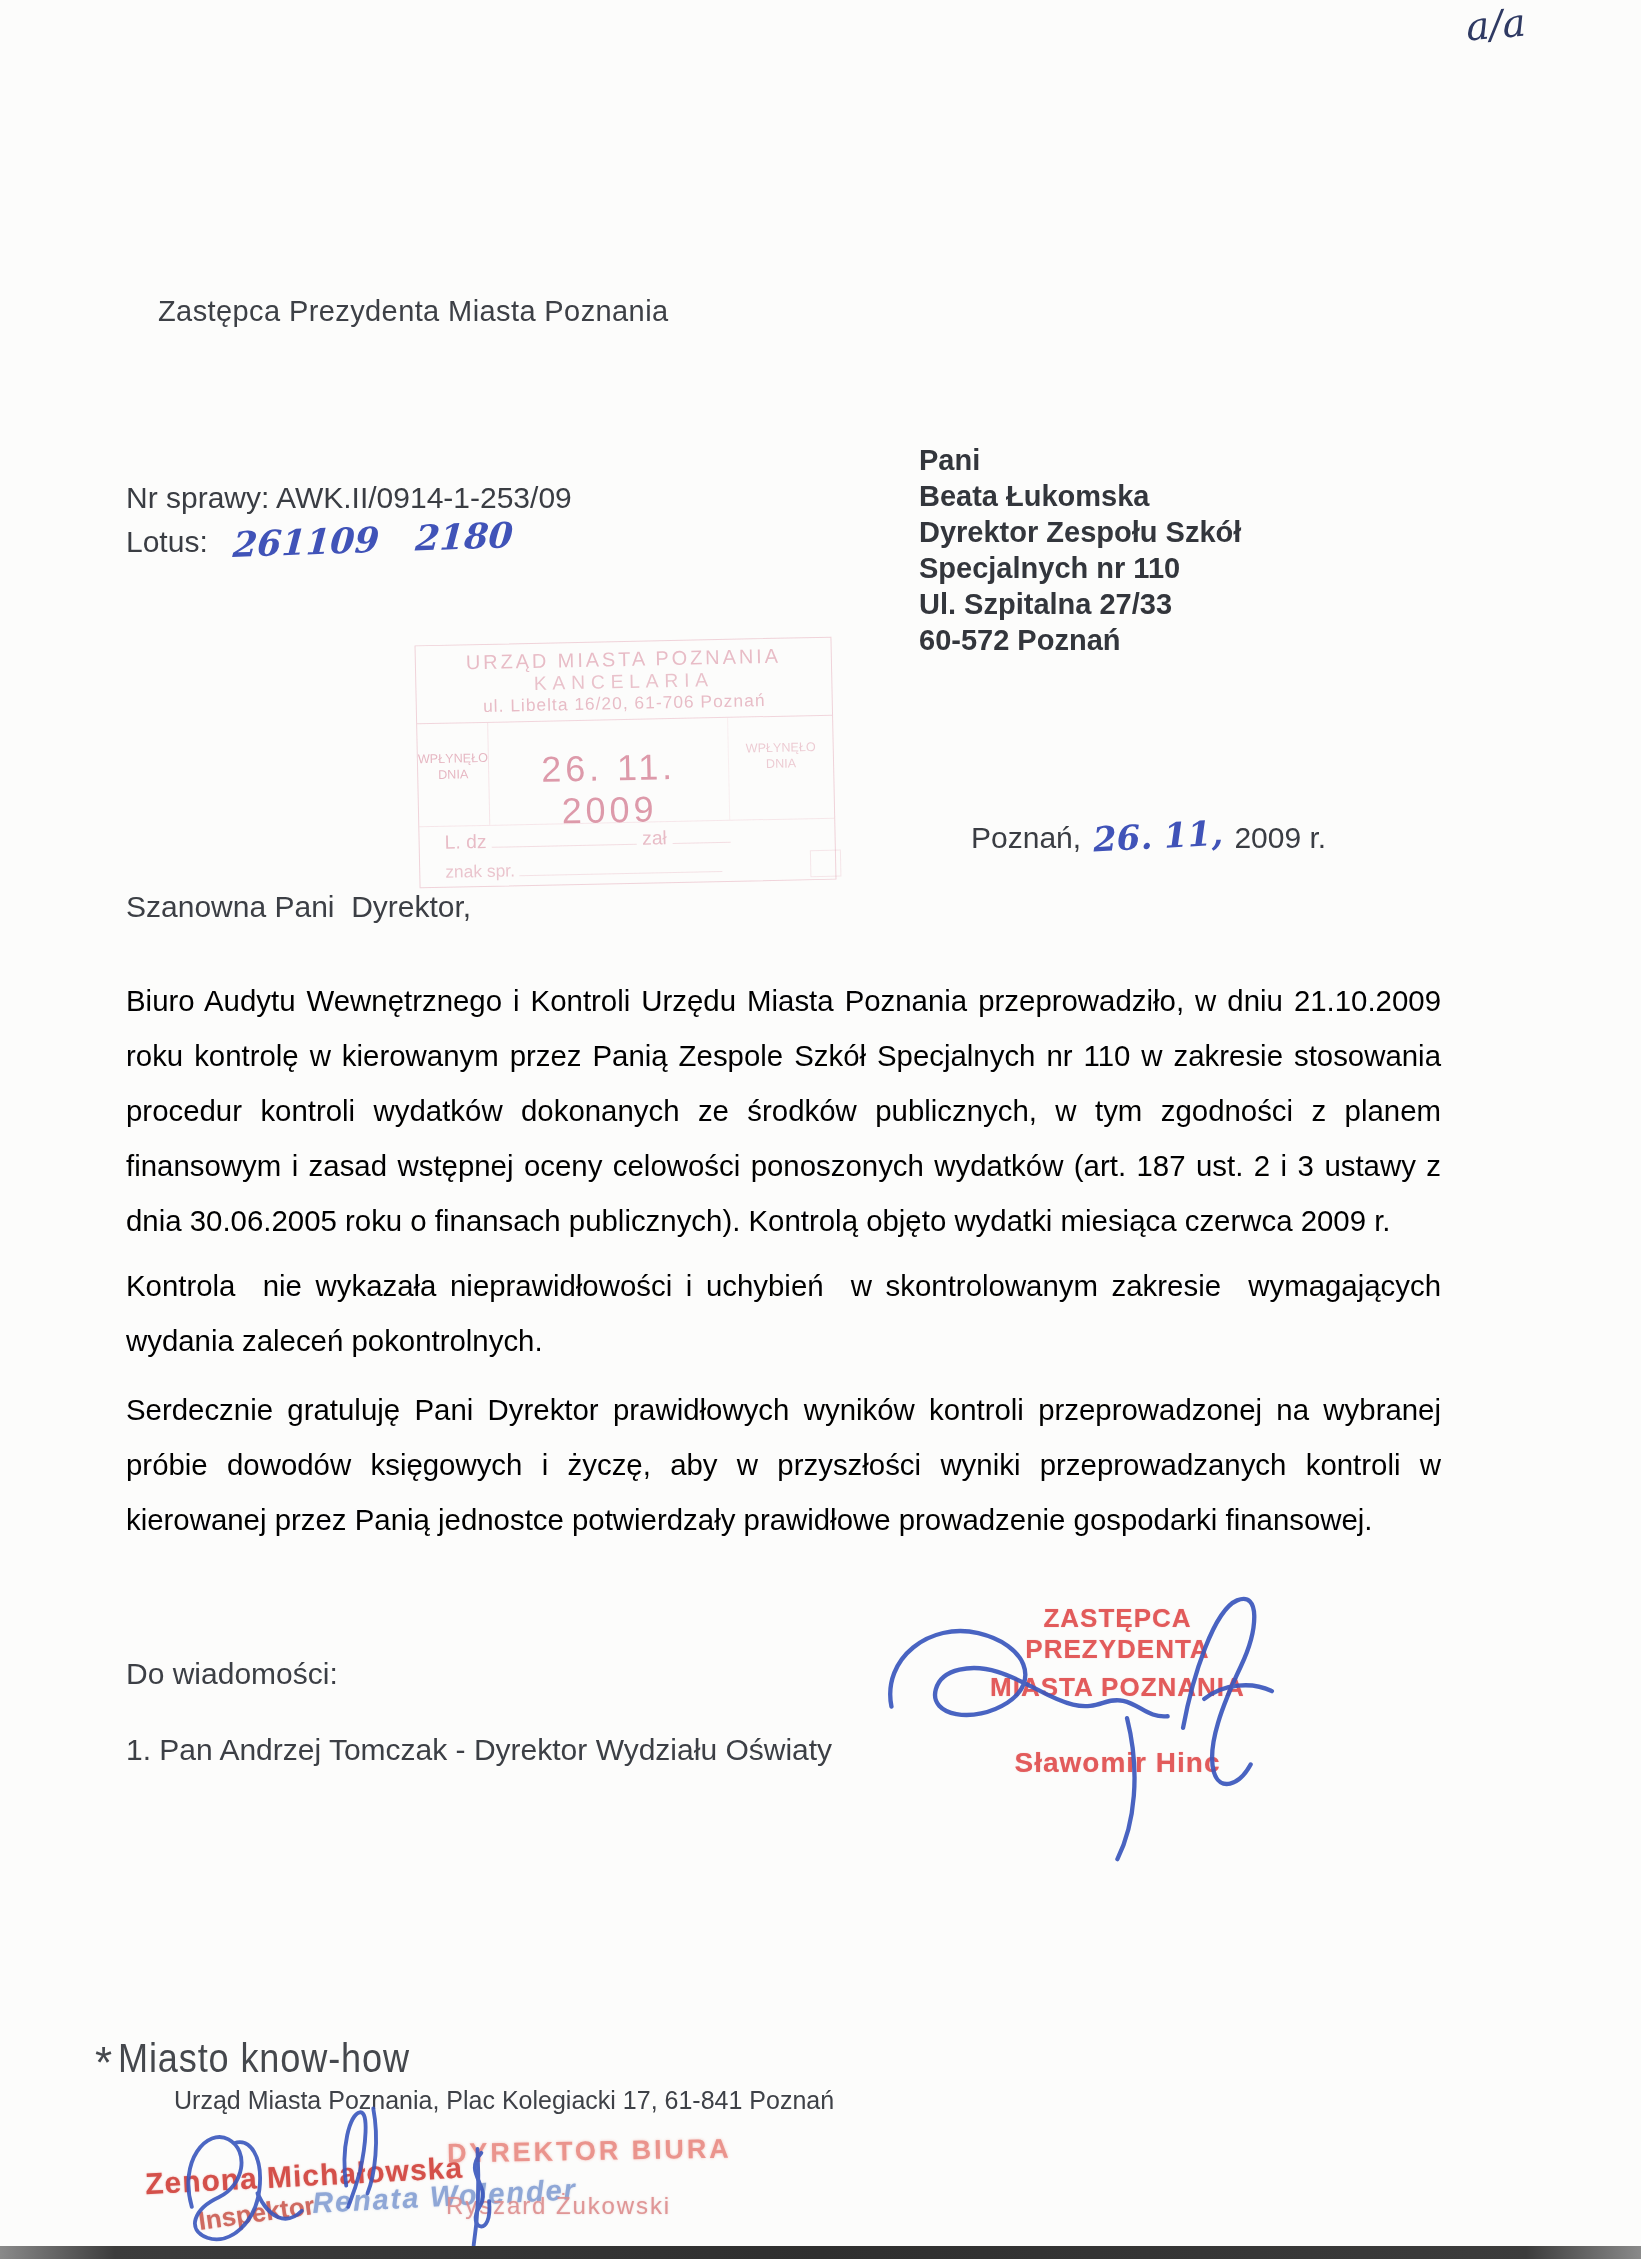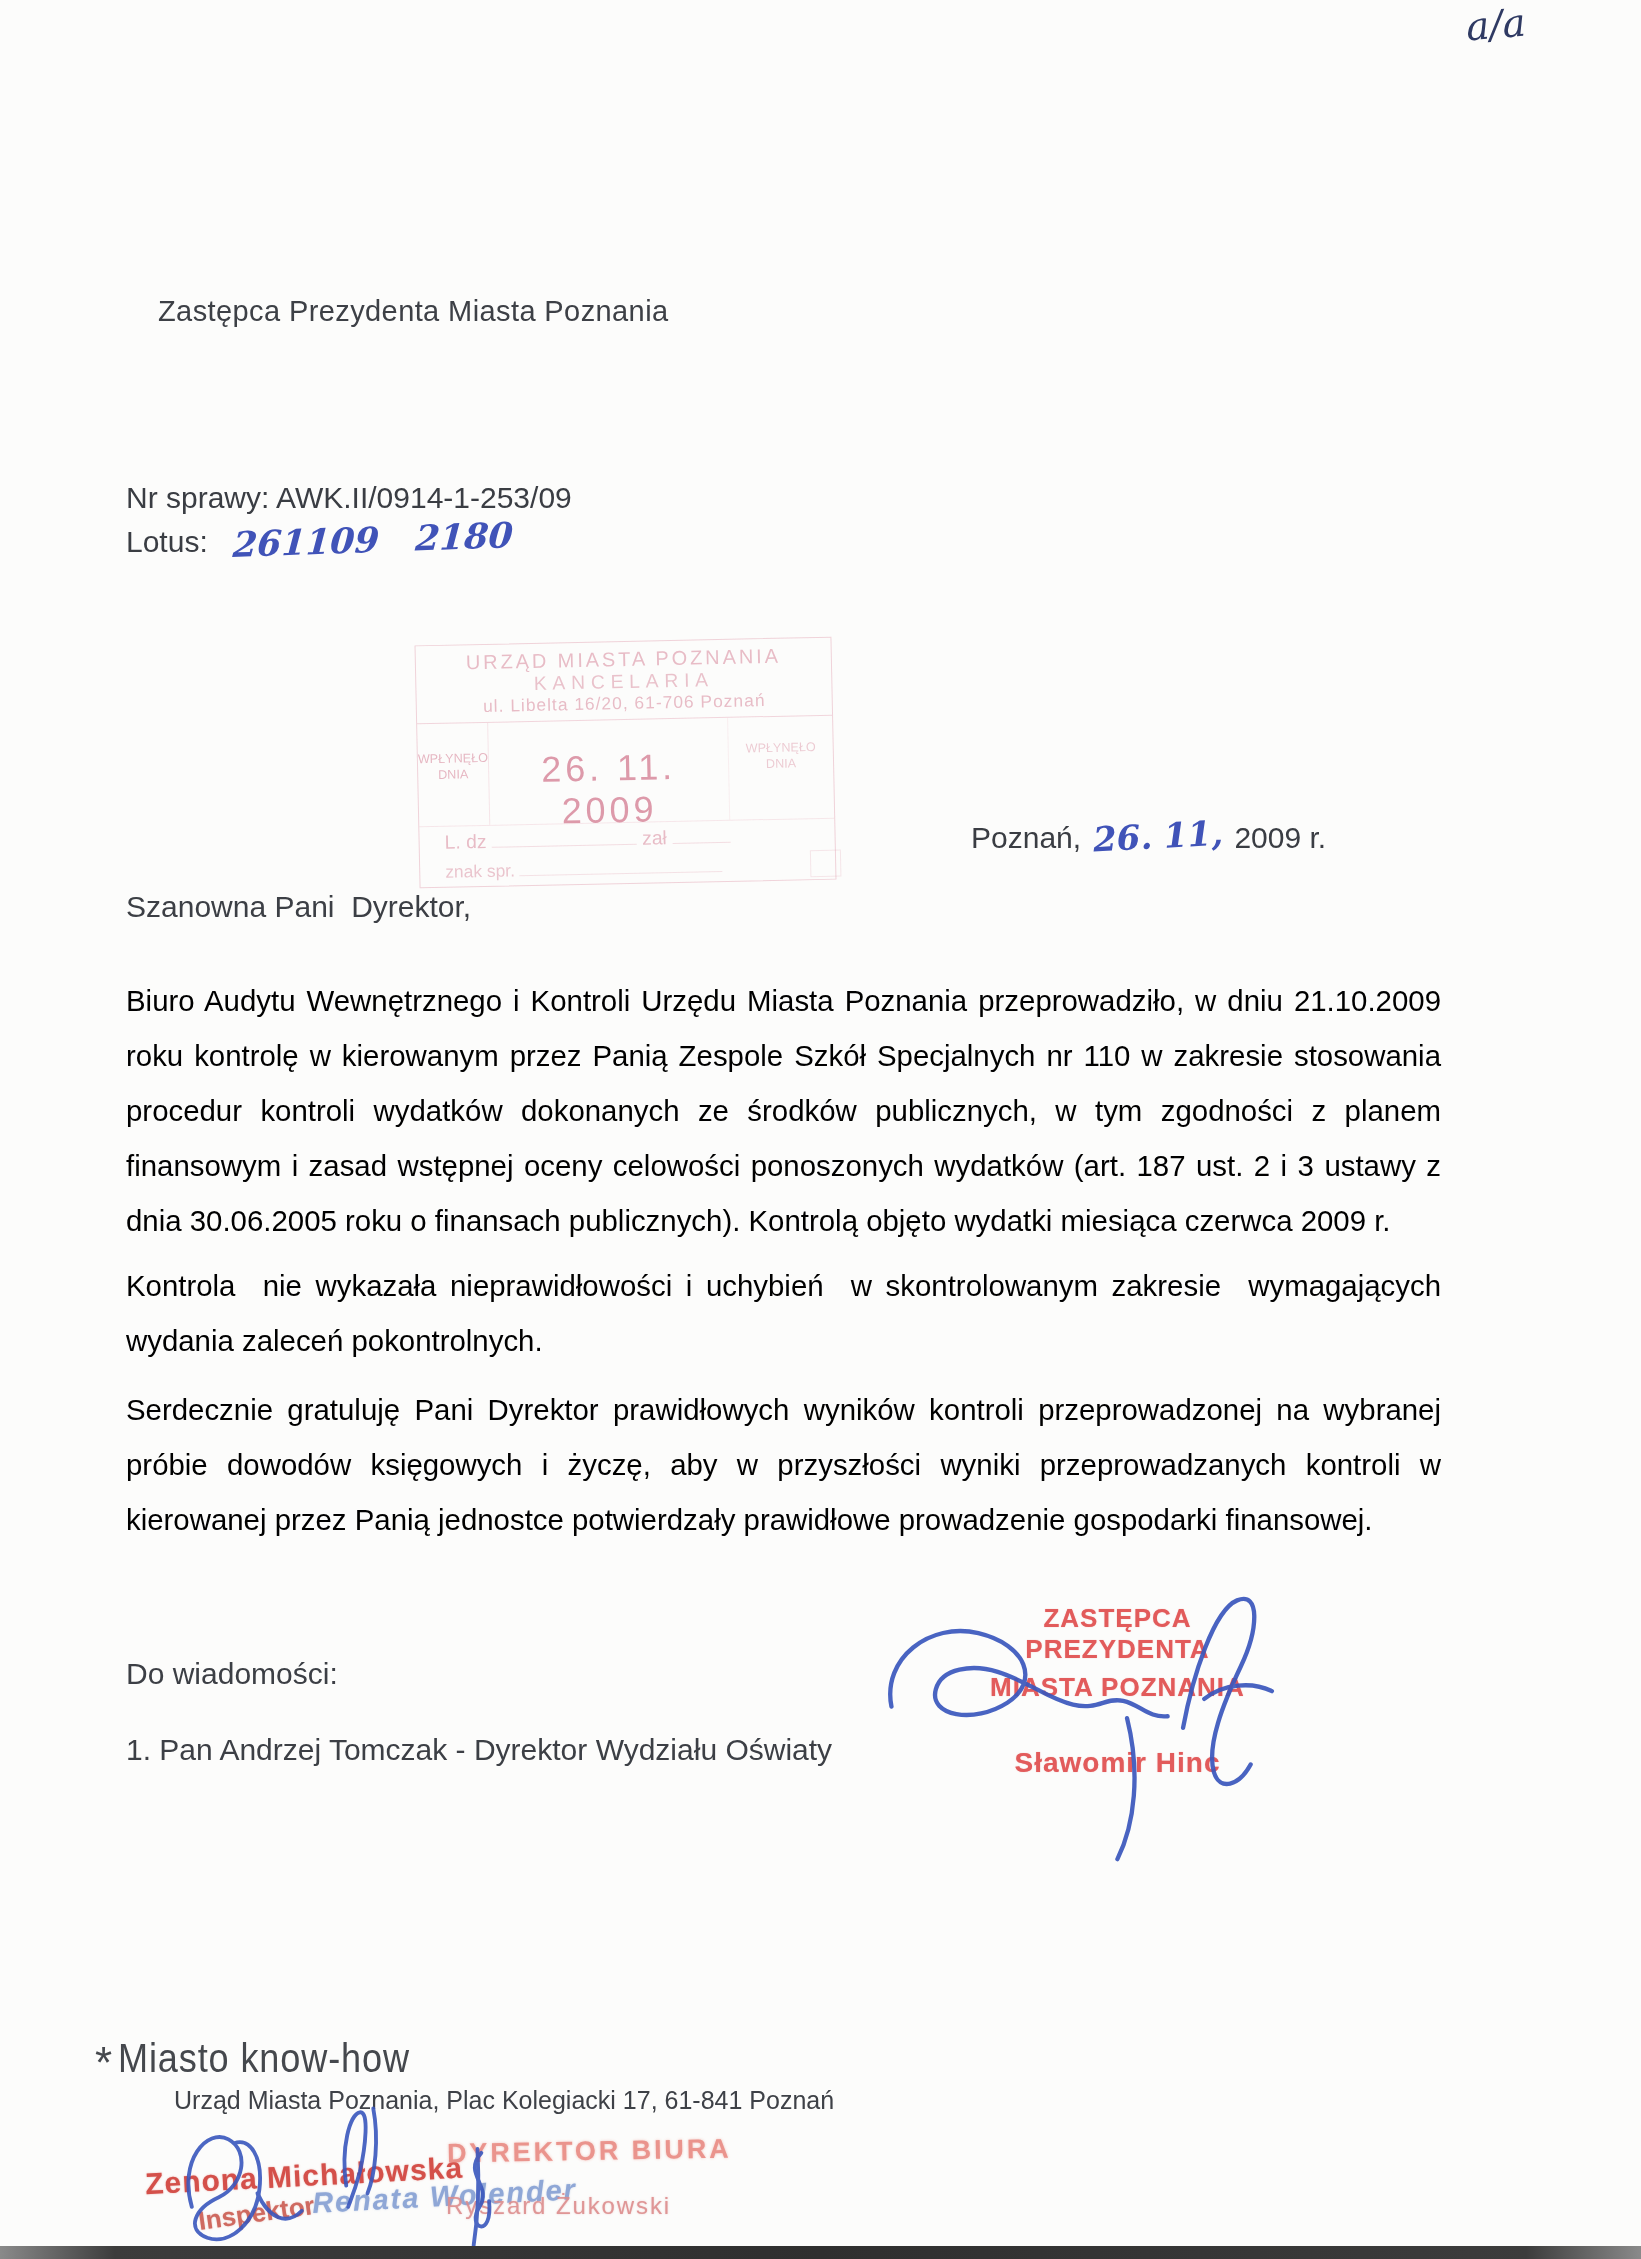--- a/index.html
+++ b/index.html
@@ -96,20 +96,28 @@
   <div class="abs note-aa">a/a</div>
 
 
   <div class="abs sender-title">Zastępca Prezydenta Miasta Poznania</div>
 
   <div class="abs case-number">Nr sprawy: AWK.II/0914-1-253/09</div>
   <div class="abs lotus-row">
     <span>Lotus:</span><span class="hand lotus-value">261109   2180</span>
   </div>
 
+  <div class="abs recipient">
+    <div>Pani</div>
+    <div>Beata Łukomska</div>
+    <div>Dyrektor Zespołu Szkół</div>
+    <div>Specjalnych nr 110</div>
+    <div>Ul. Szpitalna 27/33</div>
+    <div>60-572 Poznań</div>
+  </div>
 
   <div class="abs intake-stamp">
     <div class="st-office">URZĄD MIASTA POZNANIA</div>
     <div class="st-unit">KANCELARIA</div>
     <div class="st-addr">ul. Libelta 16/20, 61-706 Poznań</div>
     <div class="st-mid">
       <div class="st-cell-l">
         <div>WPŁYNĘŁO</div>
         <div>DNIA</div>
       </div>

